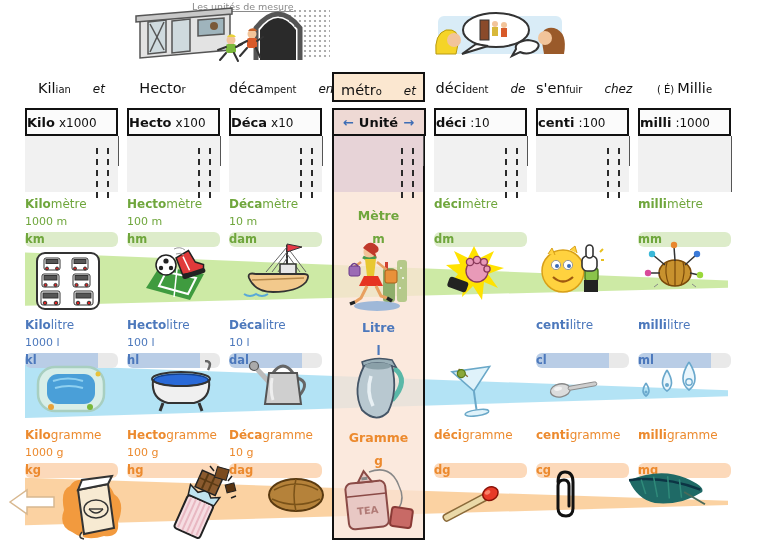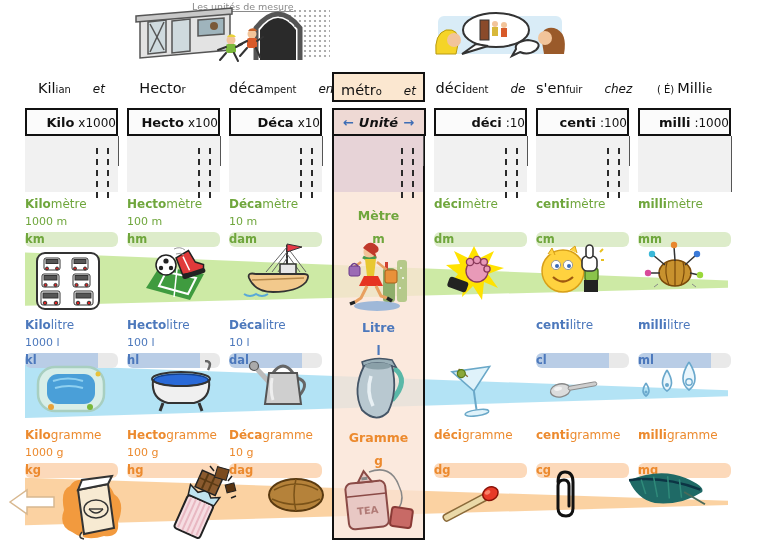--- a/index.html
+++ b/index.html
@@ -16,21 +16,21 @@
   .mcell{position:absolute;top:78px;width:93px;text-align:center;white-space:nowrap;z-index:3;}
   .mb{font-weight:normal;font-size:14.5px;text-align:right;}
   .mr{font-size:10px;}
   .ms{font-size:12px;margin-left:22px;font-style:italic;}
   .mpre{font-size:10px;margin-right:3px;}
   .mbox{top:72px;height:30px;box-sizing:border-box;border:2.5px solid #111;
         background:#fbe7d0;padding-top:6px;}
 
   
   .pbox{position:absolute;top:108px;width:93px;height:28px;box-sizing:border-box;
-        border:2.5px solid #111;background:#fbfbfb;text-align:right;padding-top:4.5px;
+        border:2.5px solid #111;background:#fbfbfb;text-align:left;padding-top:4.5px;
         font-size:13px;white-space:nowrap;z-index:3;}
   .pbox b{font-weight:bold;}
   .pbox .op{font-size:12px;margin-left:4px;}
 
   
   .dzone{position:absolute;top:136px;width:93px;height:56px;background:#f1f1f1;z-index:3;}
   .dash{position:absolute;width:0;top:12px;height:50px;border-left:2px dashed #2a2a2a;}
   .d1{right:20px}.d2{right:9px}
   .tick{position:absolute;right:-1px;top:0;height:30px;width:0;border-left:1.5px solid #555;}
   .dz-solid{border-right:1.8px solid #555;}
@@ -56,21 +56,21 @@
           clip-path:polygon(0 7%,100% 46%,100% 55%,0 88%);}
   .band-o{top:472px;height:72px;background:#fbd2a2;
           clip-path:polygon(0 8%,100% 40%,100% 46%,0 74%);}
 
   
   .ucol{position:absolute;left:332px;top:108px;width:93px;height:432px;box-sizing:border-box;
         background:rgba(250,227,212,.78);border-left:2.5px solid #111;border-right:2.5px solid #111;
         border-bottom:2.5px solid #111;z-index:2;}
   .uhead{position:absolute;left:-2.5px;right:-2.5px;top:0;height:28px;box-sizing:border-box;
          border:2.5px solid #111;background:#eed9d4;text-align:center;padding-top:4.5px;
-         font-size:13px;white-space:nowrap;font-style:italic;}
+         font-size:13px;white-space:nowrap;}
   .uarr{color:#3d6db5;font-weight:bold;font-size:13px;margin:0 5px;}
   .udz{position:absolute;left:0;right:0;top:28px;height:56px;background:rgba(228,208,214,.9);}
   .cname{position:absolute;left:0;right:0;text-align:center;font-weight:bold;font-size:12.5px;}
   .cabbr{position:absolute;left:0;right:0;text-align:center;font-weight:bold;font-size:12px;}
   .cicon{position:absolute;left:50%;transform:translateX(-50%);}
 
   .icon{position:absolute;z-index:4;}
 </style>
 </head>
 <body>
@@ -184,25 +184,20 @@
   </div>
   <div class="ucell g t-g c2">
     <div class="un"><b>Déca</b><span class="rest">mètre</span></div>
     <div class="uval">10 m</div>
     <div class="ubar">dam</div>
   </div>
   <div class="ucell g t-g c4">
     <div class="un"><b>déci</b><span class="rest">mètre</span></div>
     <div class="uval"></div>
     <div class="ubar">dm</div>
-  </div>
-  <div class="ucell g t-g c5">
-    <div class="un"><b>centi</b><span class="rest">mètre</span></div>
-    <div class="uval"></div>
-    <div class="ubar">cm</div>
   </div>
   <div class="ucell g t-g c6">
     <div class="un"><b>milli</b><span class="rest">mètre</span></div>
     <div class="uval"></div>
     <div class="ubar">mm</div>
   </div>
 
   <div class="ucell b t-b c0">
     <div class="un"><b>Kilo</b><span class="rest">litre</span></div>
     <div class="uval">1000 l</div>

